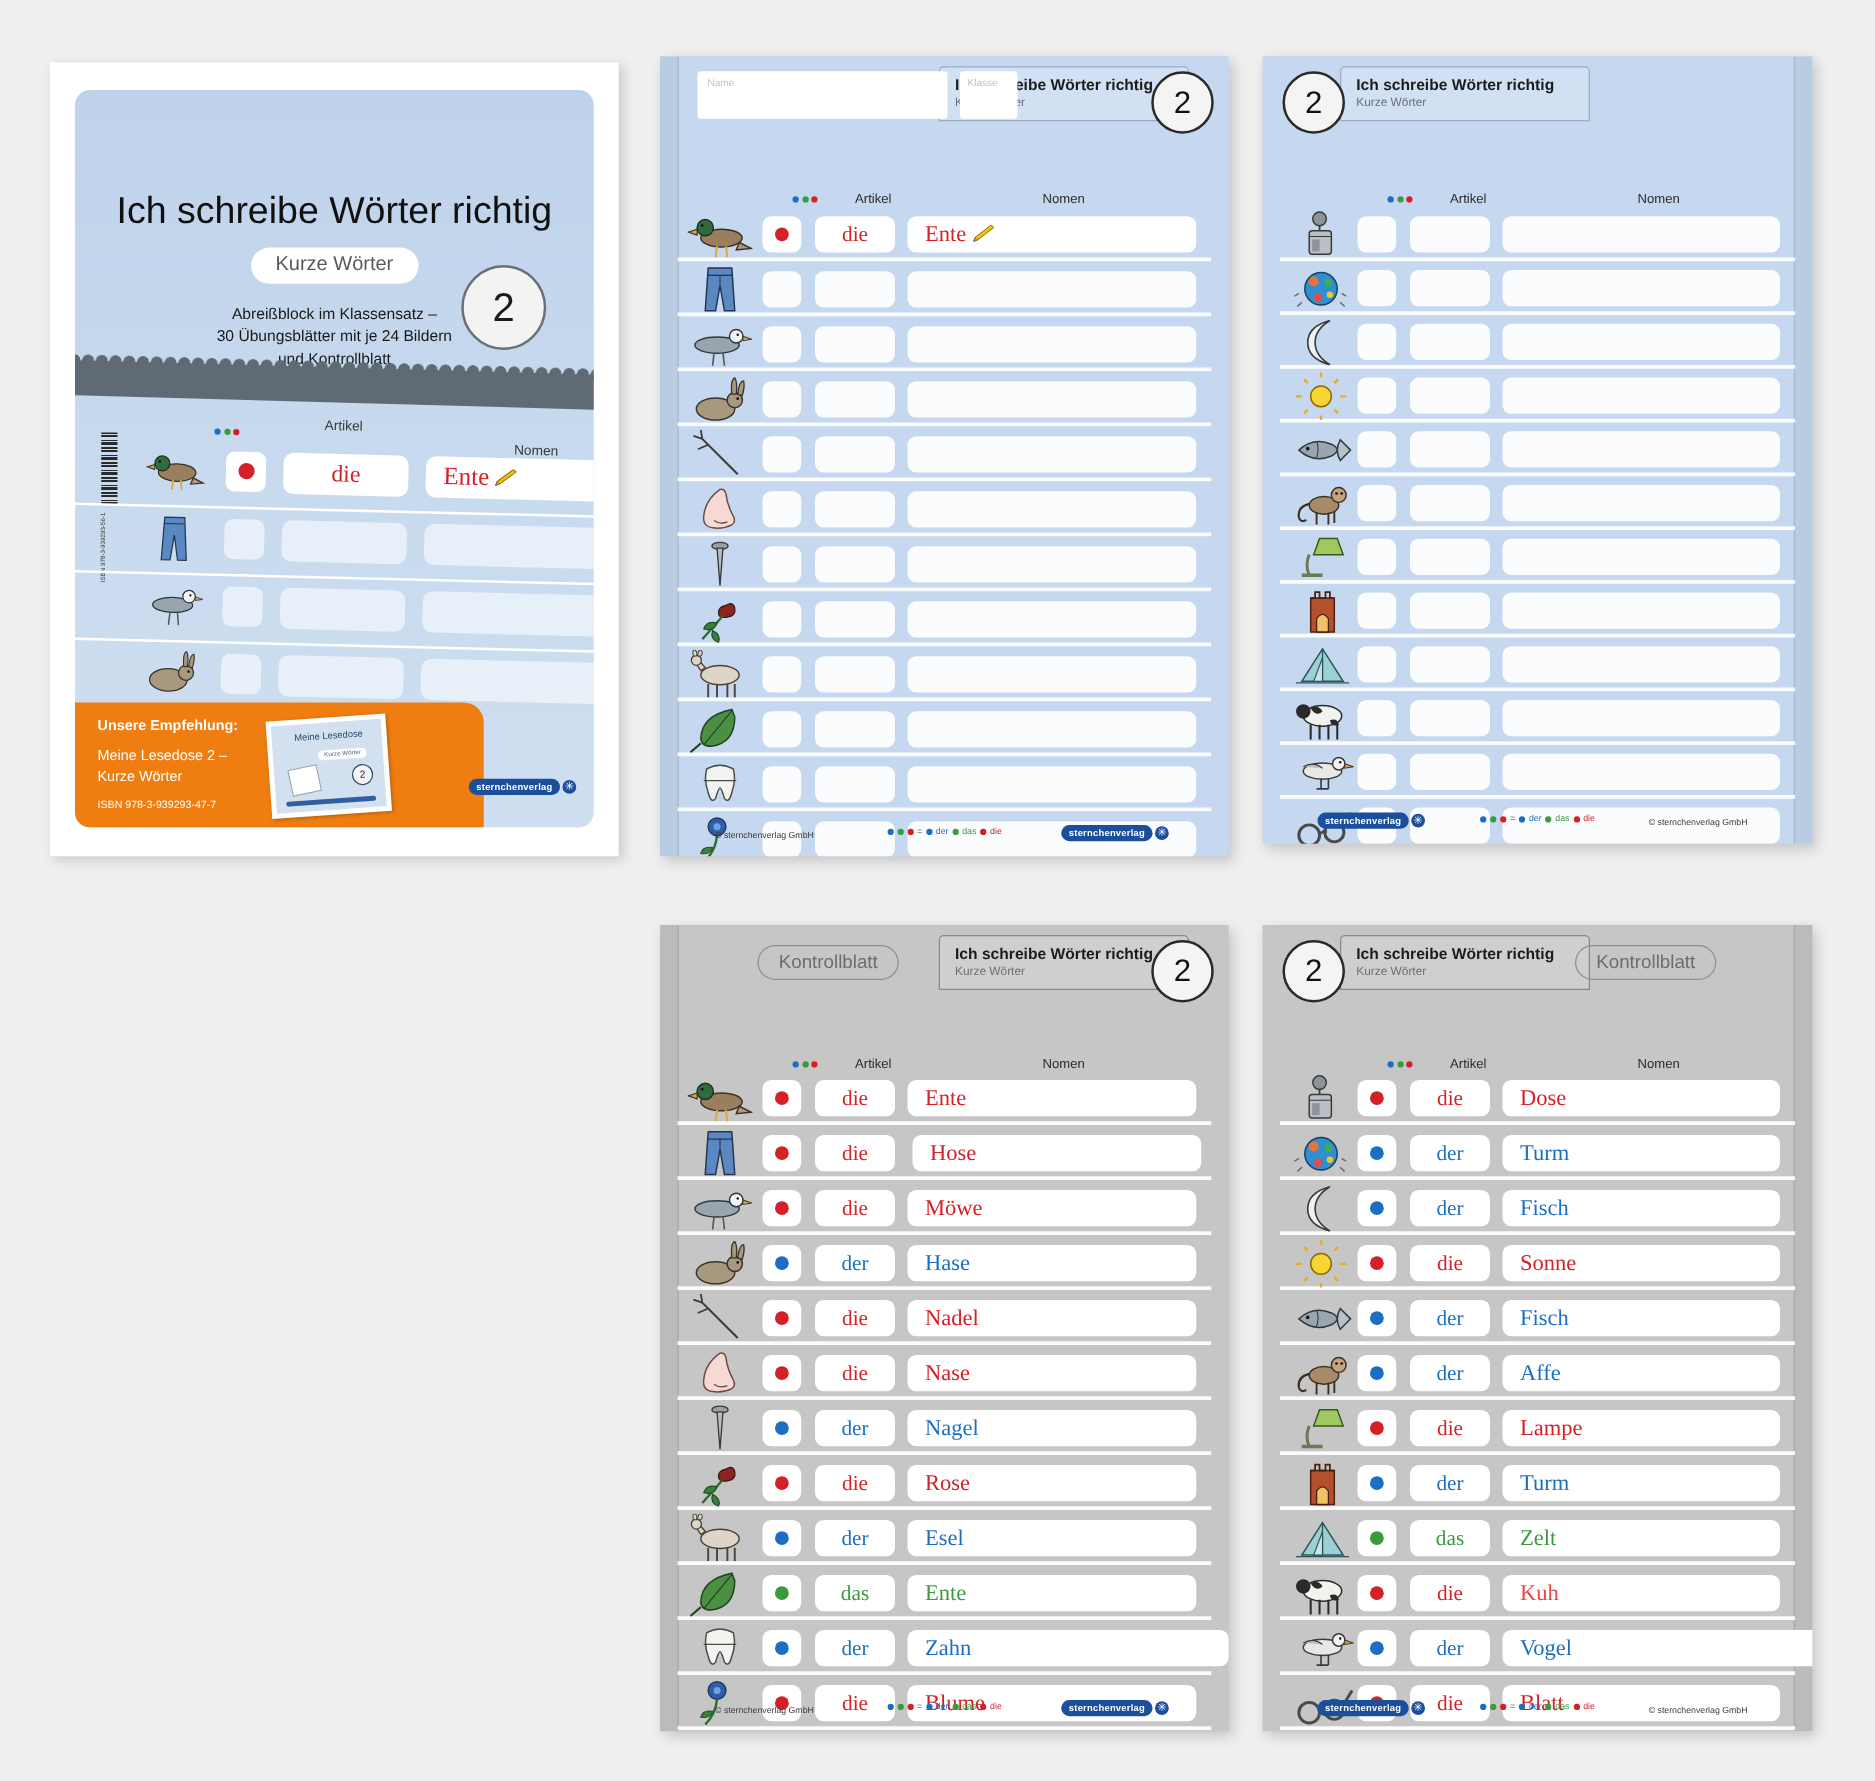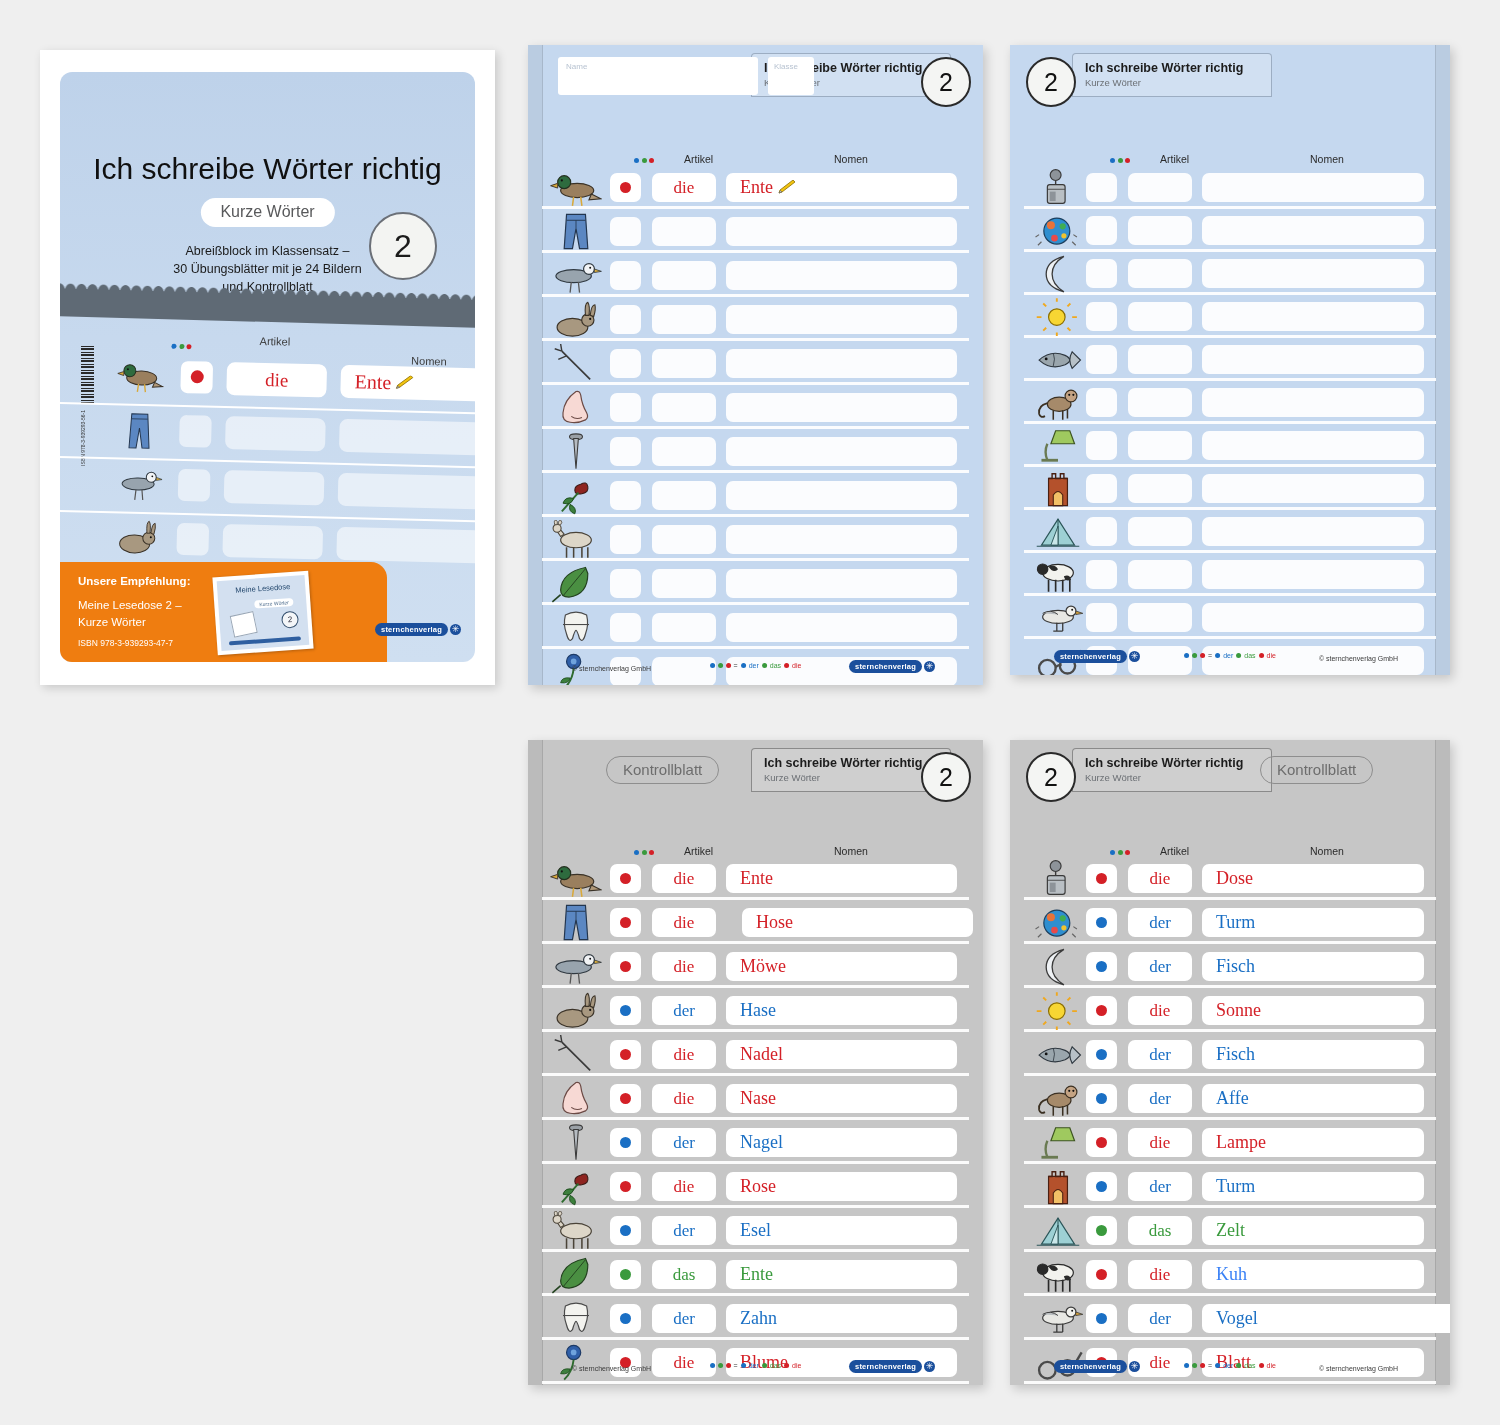--- a/index.html
+++ b/index.html
@@ -1116,21 +1116,21 @@
             <path d="M14 7 h16" stroke="#23364f" stroke-width="0.8"></path>
             <path d="M22 7 v7" stroke="#23364f" stroke-width="0.7"></path>
           </svg>
         </div>
       <div class="dot-box" style="left:68px">
         <span class="dot-big" style="background:#d42027"></span>
       </div>
       <div class="art-box" style="left:110px">
         <span style="color:#d42027">die</span>
       </div>
-      <div class="nom-box" style="left:200px; width:231px">
+      <div class="nom-box" style="left:188px; width:231px">
         <span style="color:#d42027">Hose</span>
 
       </div>
     </div>
       <div class="row" style="top:206px">
       <div class="icon-cell">
           <svg viewBox="0 0 44 34">
             <ellipse cx="20" cy="17" rx="15" ry="5.5" fill="#98a4ae" stroke="#2f3840" stroke-width="1"></ellipse>
             <circle cx="33" cy="11" r="4.6" fill="#f2f4f6" stroke="#2f3840" stroke-width="1"></circle>
             <path d="M37.5 11 L43.5 13 L37.5 14 Z" fill="#e2b23a" stroke="#2f3840" stroke-width="0.7"></path>
@@ -1292,21 +1292,21 @@
             <path d="M13 6 Q22 1 31 6 Q33 14 30 22 Q28 30 25 26 Q23 19 22 19 Q21 19 19 26 Q16 30 14 22 Q11 14 13 6 Z" fill="#f3f3ef" stroke="#4a4a4a" stroke-width="1"></path>
             <path d="M11 14 h22" stroke="#4a4a4a" stroke-width="0.9"></path>
           </svg>
         </div>
       <div class="dot-box" style="left:68px">
         <span class="dot-big" style="background:#1a6fc4"></span>
       </div>
       <div class="art-box" style="left:110px">
         <span style="color:#1a6fc4">der</span>
       </div>
-      <div class="nom-box" style="left:184px; width:231px">
+      <div class="nom-box" style="left:184px; width:257px">
         <span style="color:#1a6fc4">Zahn</span>
 
       </div>
     </div>
       <div class="row" style="top:602px">
       <div class="icon-cell">
           <svg viewBox="0 0 44 34">
             <circle cx="20" cy="8" r="6" fill="#2f5fa8" stroke="#1d3a66" stroke-width="1"></circle>
             <circle cx="20" cy="8" r="2.4" fill="#6fa3dd"></circle>
             <path d="M20 14 Q19 24 12 31" stroke="#2f6b2f" stroke-width="1.6" fill="none"></path>
@@ -1552,21 +1552,21 @@
             <path d="M14 21 v10 M20 21 v10 M26 21 v10 M32 20 v11" stroke="#2a2a2a" stroke-width="1.4"></path>
           </svg>
         </div>
       <div class="dot-box" style="left:62px">
         <span class="dot-big" style="background:#d42027"></span>
       </div>
       <div class="art-box" style="left:104px">
         <span style="color:#d42027">die</span>
       </div>
       <div class="nom-box" style="left:178px; width:222px">
-        <span style="color:#3b82f6">Kuh</span>
+        <span style="color:#ef4444">Kuh</span>
 
       </div>
     </div>
       <div class="row" style="top:558px">
       <div class="icon-cell">
           <svg viewBox="0 0 44 34">
             <ellipse cx="22" cy="16" rx="13" ry="5.5" fill="#e8e8e4" stroke="#3a3a3a" stroke-width="1"></ellipse>
             <path d="M9 13 q7 -4 13 1" fill="#b9bdc0" stroke="#3a3a3a" stroke-width="0.8"></path>
             <circle cx="33" cy="11" r="4.2" fill="#f2f2ee" stroke="#3a3a3a" stroke-width="1"></circle>
             <path d="M37 11 L43 13 L37 14 Z" fill="#d8a33a" stroke="#3a3a3a" stroke-width="0.7"></path>

